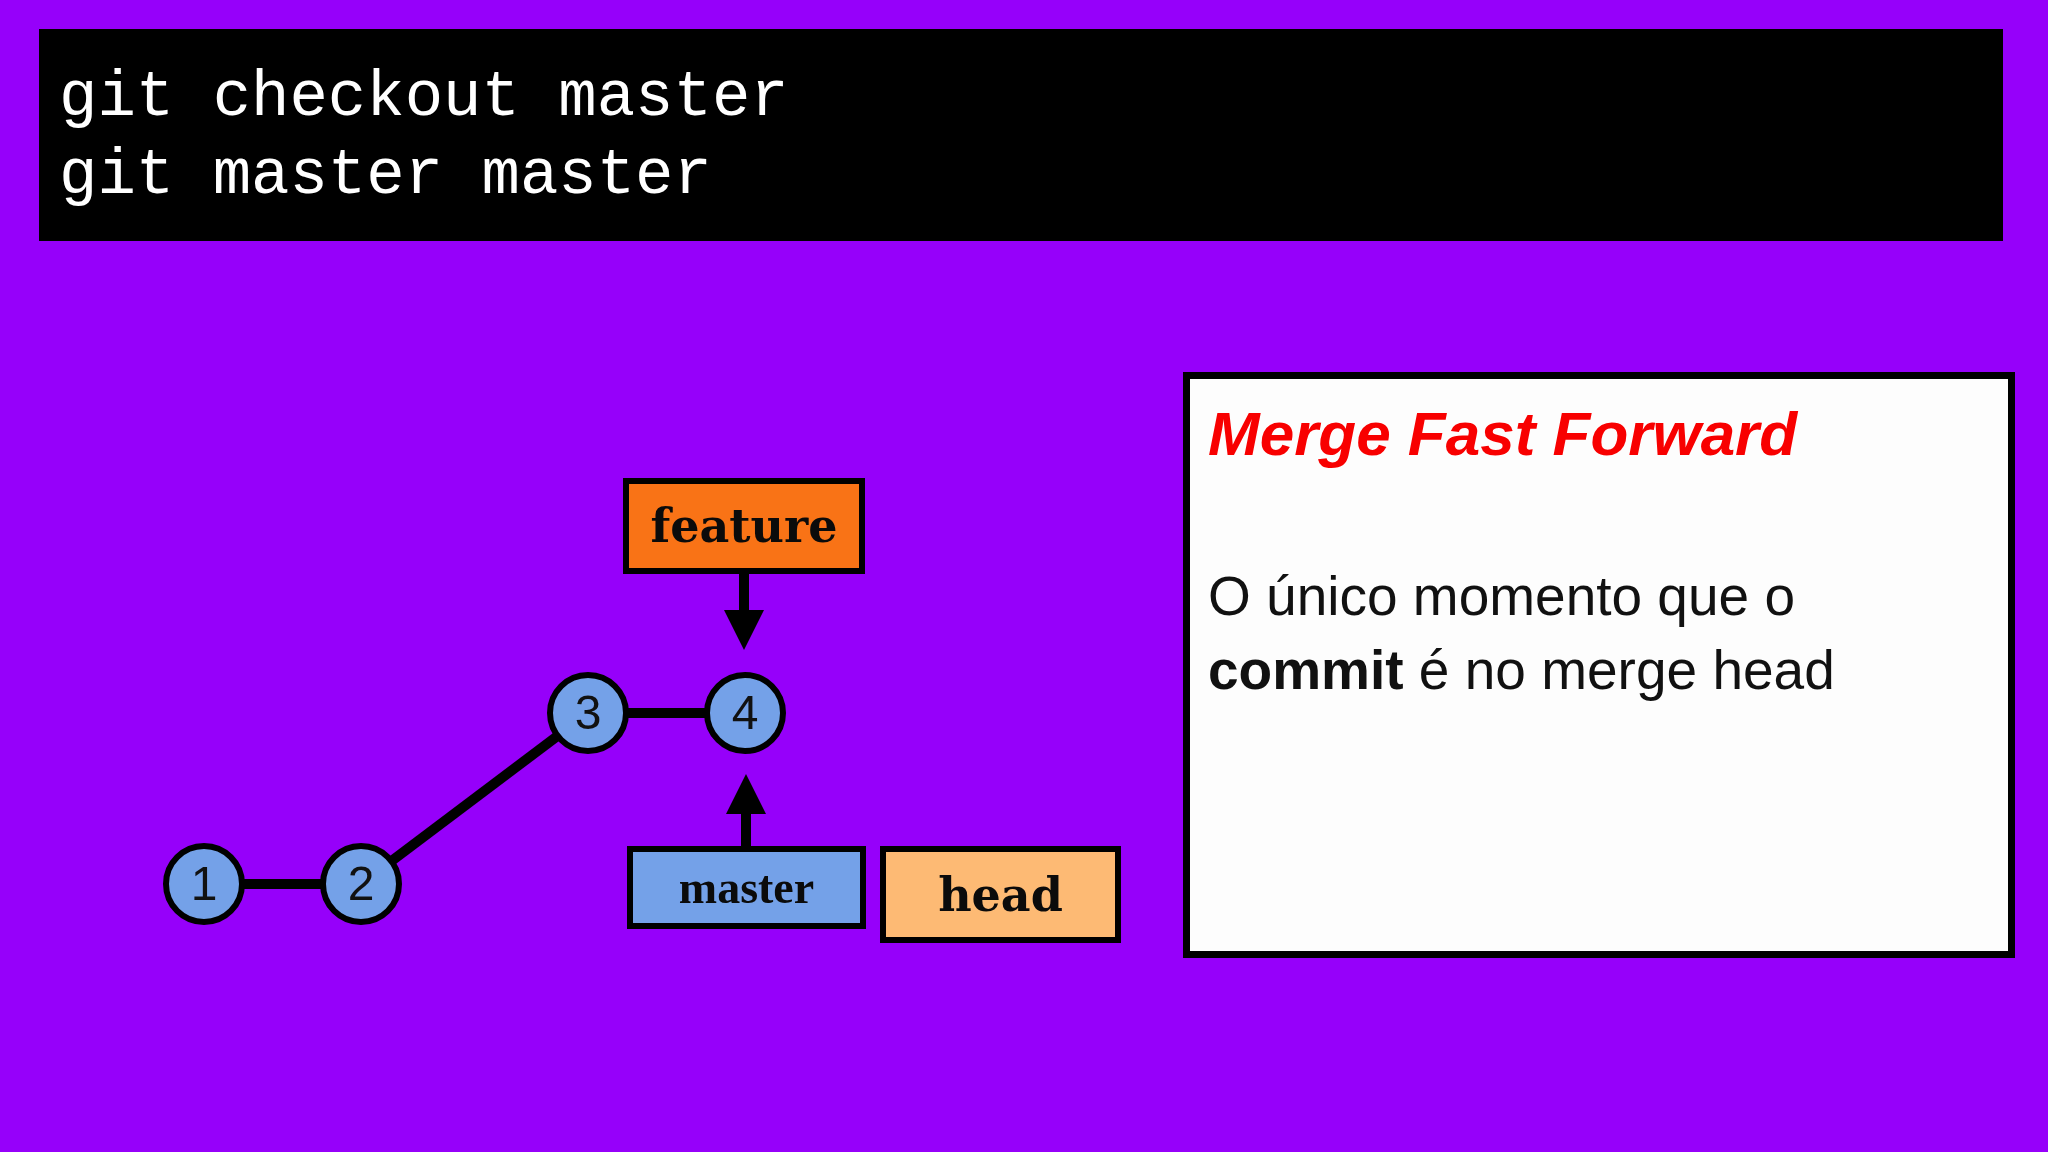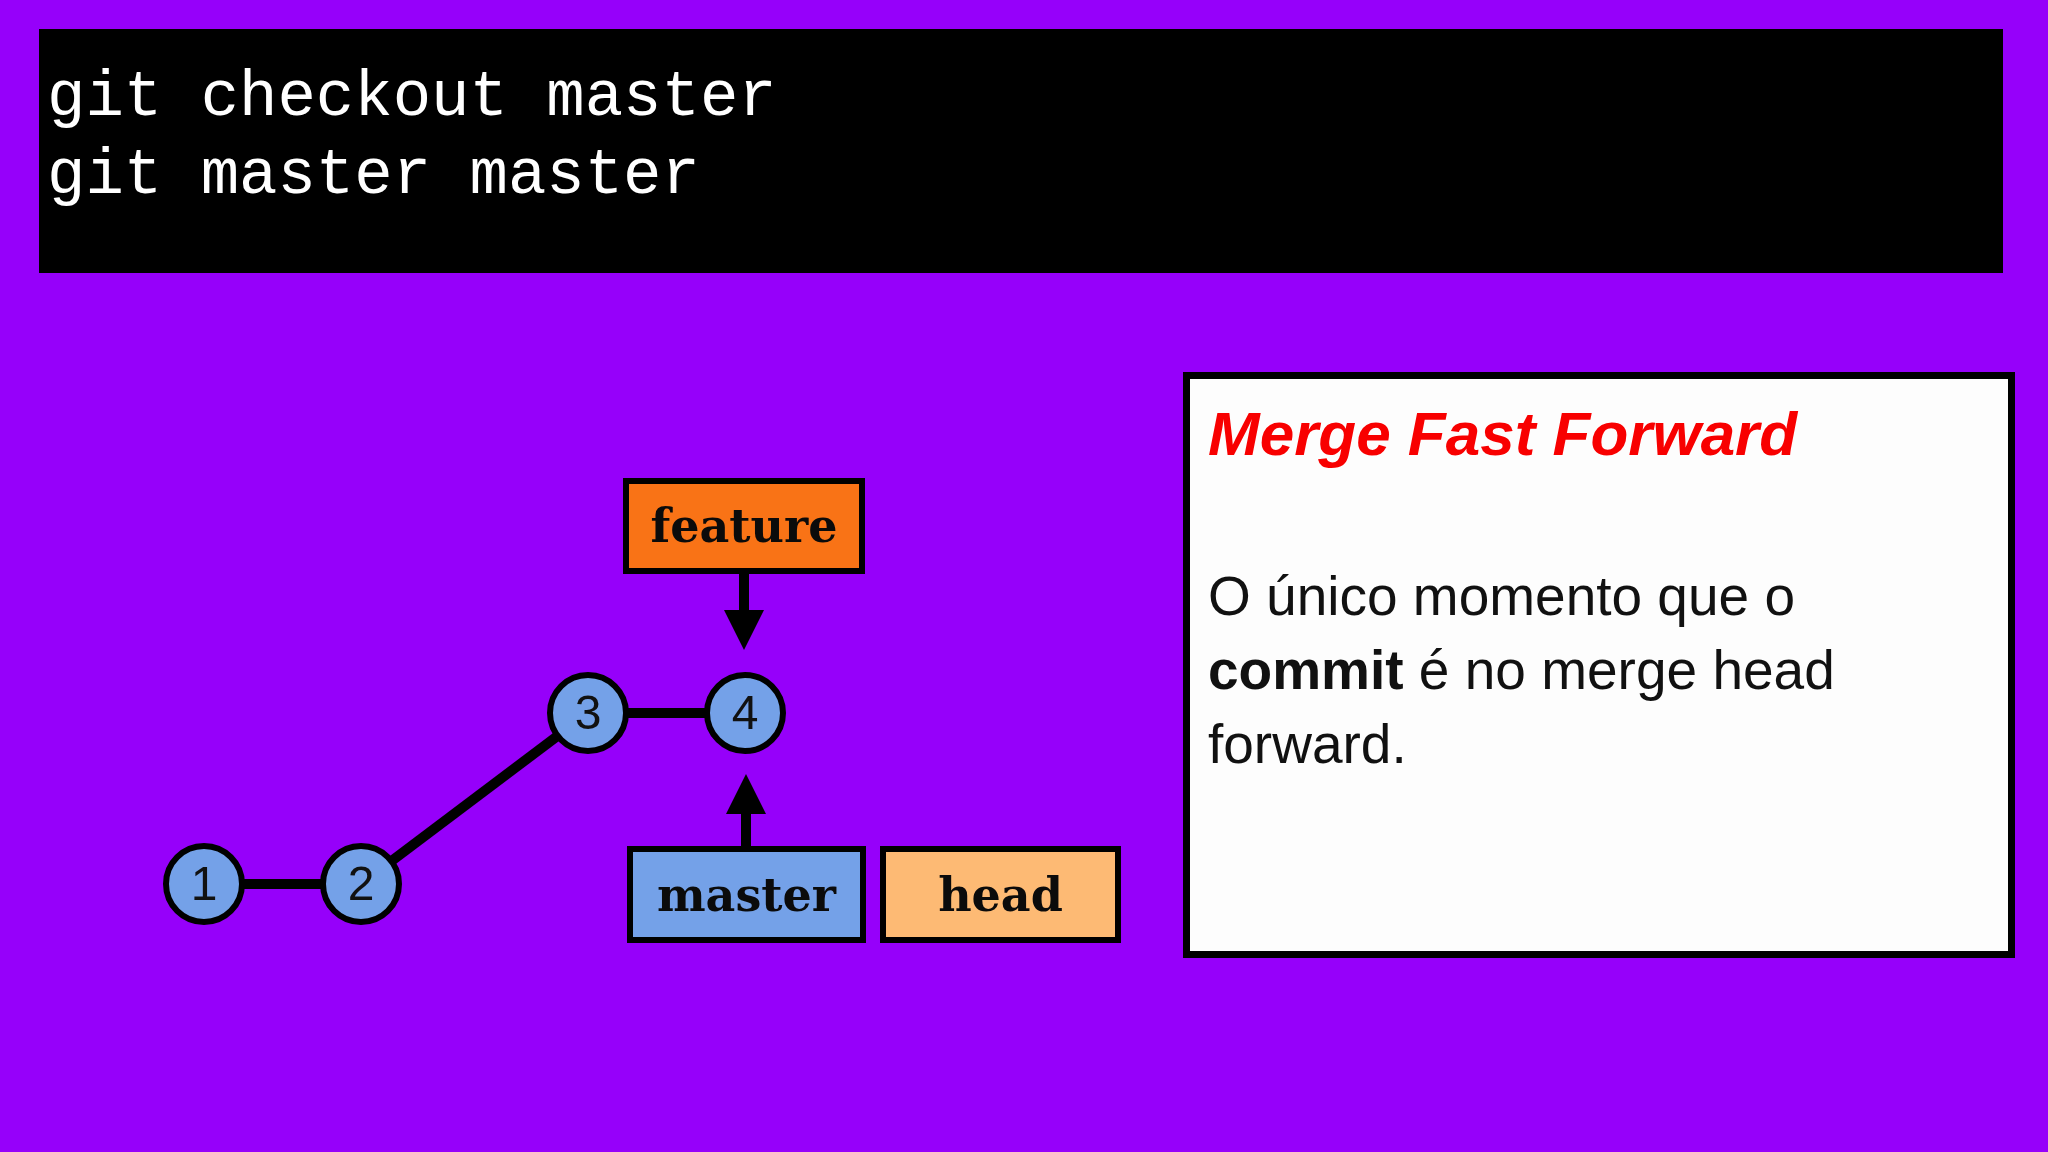--- a/index.html
+++ b/index.html
@@ -3,22 +3,22 @@
 <meta charset="utf-8">
 <style>
   html,body{margin:0;padding:0;background:#6a00b8;}
   #stage{
     position:relative;width:2048px;height:1152px;overflow:hidden;
     background:#9600FA;
     font-family:"Liberation Sans", sans-serif;
   }
   
   .terminal{
-    position:absolute;left:39px;top:29px;width:1964px;height:244px;
-    background:#000;box-sizing:border-box;padding:30px 20px 0 8px;
+    position:absolute;left:39px;top:29px;width:1964px;height:212px;
+    background:#000;box-sizing:border-box;padding:30px 20px 0 20px;
   }
   .terminal .tline{
     color:#FFF;font-family:"Liberation Mono", monospace;
     font-size:64px;line-height:78px;white-space:pre;
   }
   
   .edges{position:absolute;left:0;top:0;width:2048px;height:1152px;}
   
   .commit{
     position:absolute;width:70px;height:70px;border:6px solid #000;border-radius:50%;
@@ -29,21 +29,21 @@
   .c2{left:320px;top:843px;}
   .c3{left:547px;top:672px;}
   .c4{left:704px;top:672px;}
   
   .tagbox{
     position:absolute;box-sizing:border-box;border:6px solid #000;
     display:flex;align-items:center;justify-content:center;
     font-family:"DejaVu Serif", serif;font-weight:bold;font-size:46px;color:#0b0b0b;
   }
   .feature{left:623px;top:478px;width:242px;height:96px;background:#f97316;}
-  .master{left:627px;top:846px;width:239px;height:97px;background:#74A1E8;}
+  .master{left:627px;top:846px;width:239px;height:83px;background:#74A1E8;font-family:Liberation Serif, serif;}
   .head{left:880px;top:846px;width:241px;height:97px;background:#fdba74;}
   
   .panel{
     position:absolute;left:1183px;top:372px;width:832px;height:586px;
     box-sizing:border-box;background:#FDFDFD;border:7px solid #000;
     padding:22px 20px 0 18px;
   }
   .panel-title{
     color:#F80000;font-weight:bold;font-size:62px;line-height:66px;font-style:italic;
   }
@@ -78,17 +78,16 @@
 
   <div class="tagbox feature">feature</div>
   <div class="tagbox master">master</div>
   <div class="tagbox head">head</div>
 
   <div class="panel">
     <div class="panel-title">Merge Fast Forward</div>
     <div class="panel-body">
       <div class="bline"><span>O único momento que o</span></div>
       <div class="bline"><b>commit</b><span> é no merge head</span></div>
-      <div class="bline"><span>forward.</span></div>
     </div>
   </div>
 
 </div>
 
 </body></html>

